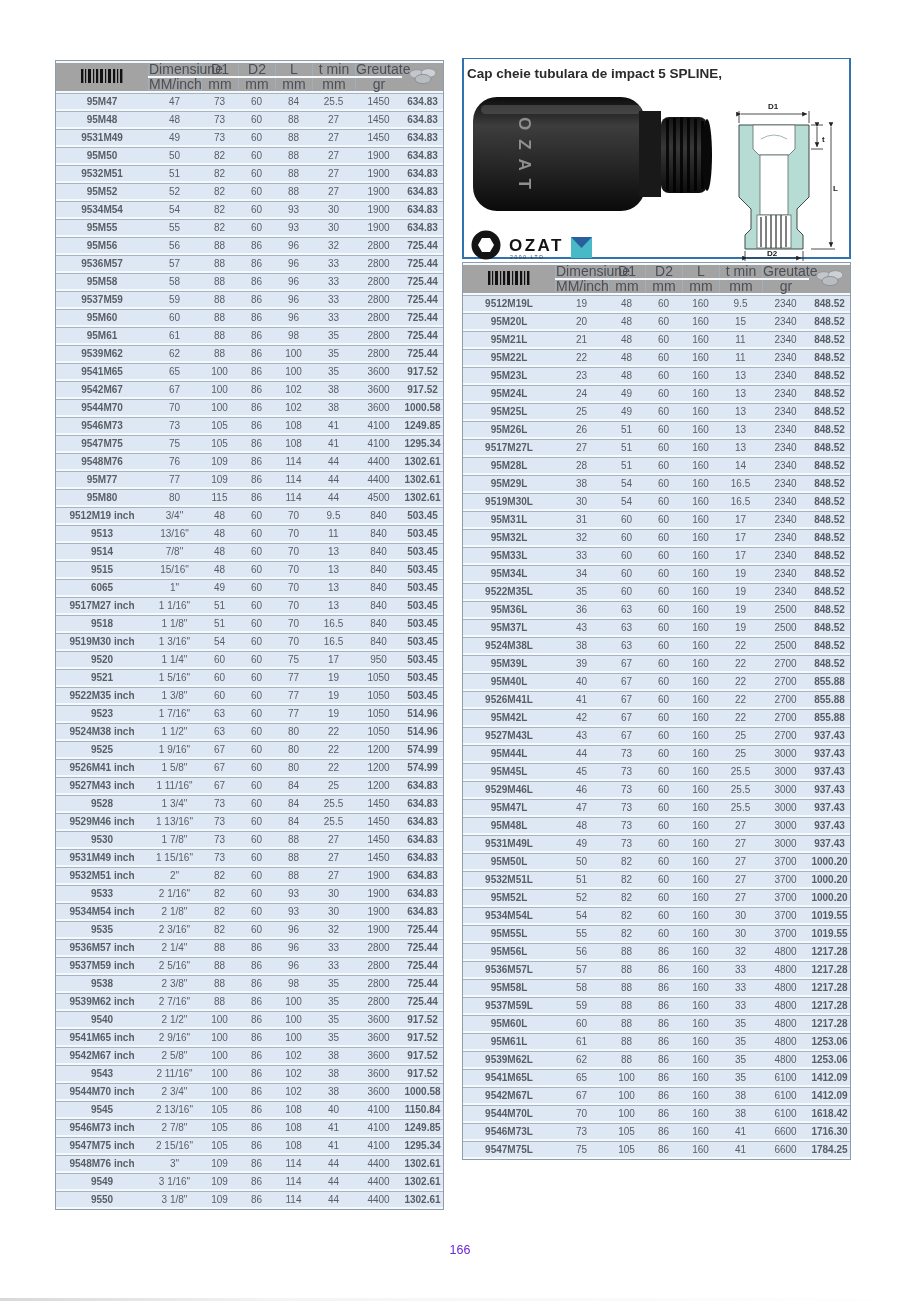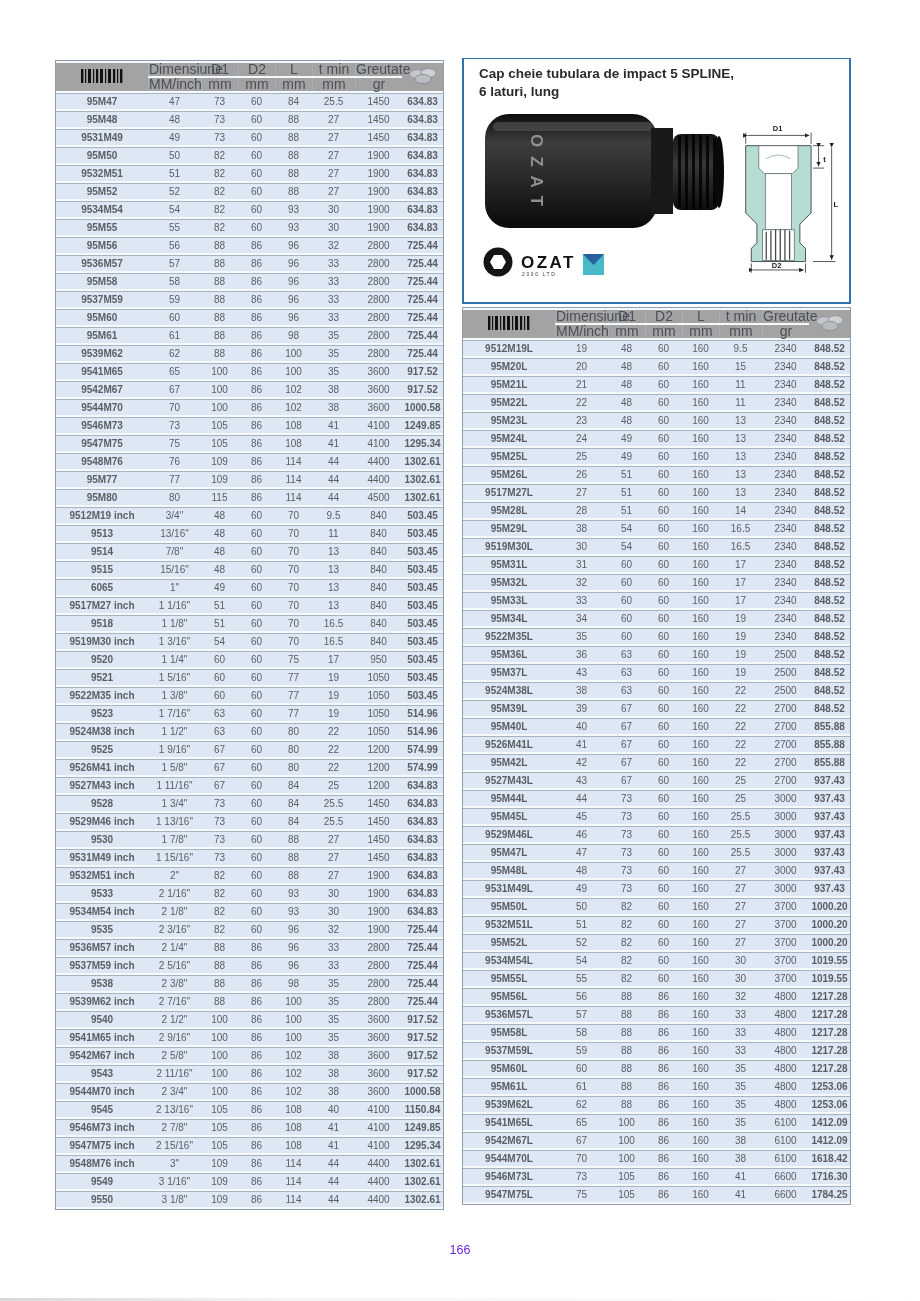--- a/index.html
+++ b/index.html
@@ -13,21 +13,21 @@
   .ptable th,.ptable td{text-align:center;vertical-align:middle;padding:0;margin:0;}
   .ptable thead th{background:#a3a3a3;color:#4a4f57;font-weight:normal;font-size:14px;height:13px;line-height:13px;border-left:1px solid #9fafbe;}
   .ptable thead th.h-icon{border-left:none;}
   .ptable thead tr th:nth-child(2){border-left:1px solid #9fafbe;}
   .ptable tbody td{background:#dde8f4;border-top:1px solid #a6b3c0;font-size:10px;color:#5a5e64;height:15px;line-height:15px;white-space:nowrap;overflow:hidden;}
   .c-code{font-weight:bold;color:#141414;font-size:10.5px;}
   .c-price{font-weight:bold;color:#141414;font-size:10.5px;}
 
   
   .panel-title{height:24px;background:linear-gradient(180deg,#2d90d1 0%,#1572b4 85%,#1a7abd 100%);border-left:5px solid #0b5493;color:#ffffff;font-weight:bold;font-size:13.5px;line-height:24px;padding-left:10px;box-sizing:border-box;}
-  .desc-box{border:2px solid #3173ae;border-top:1px solid #3173ae;box-sizing:border-box;height:246px;padding:6px 8px 4px 15px;background:#ffffff;}
+  .desc-box{border:2px solid #3173ae;border-top:1px solid #3173ae;box-sizing:border-box;height:201px;padding:6px 8px 4px 3px;background:#ffffff;}
   .desc-text{font-size:13.5px;font-weight:bold;color:#2b2b2b;line-height:1.3;}
   .media-row{display:flex;justify-content:space-between;align-items:flex-start;margin-top:8px;}
   .media-left{width:248px;}
   .photo{display:block;}
   .logo-row{margin-top:8px;}
   .diagram{display:block;margin-top:6px;}
 
   .page-number{position:absolute;left:0;right:0;top:1243px;text-align:center;font-size:12.5px;color:#6d28d9;}
   .bottom-edge{position:absolute;left:0;bottom:0;width:100%;height:3px;background:linear-gradient(90deg,#d8d8d8,#f4f4f4 30%,#ffffff);}
 </style>
@@ -713,21 +713,20 @@
         </tbody>
     </table>
   </div>
 </div>
 
 <div class="col-right">
 
   <div class="desc-box">
     <div class="desc-text">
       <div>Cap cheie tubulara de impact 5 SPLINE,</div>
-      <div>6 laturi, lung</div>
     </div>
 
     <div class="media-row">
       <div class="media-left">
 
         <svg class="photo" width="248" height="126" viewBox="0 0 248 126">
           <defs>
             <linearGradient id="gBody" x1="0" y1="0" x2="0" y2="1">
               <stop offset="0" stop-color="#0c0c0c"></stop>
                 <stop offset="0.25" stop-color="#3d3d3d"></stop>

